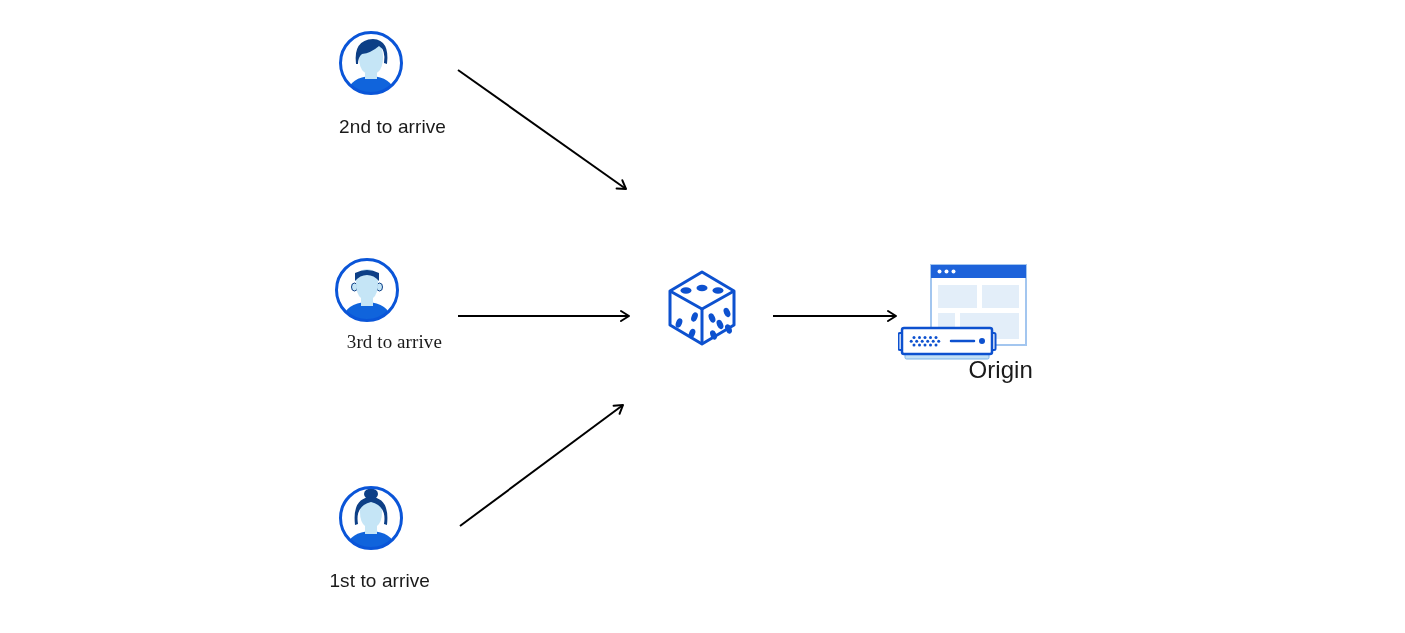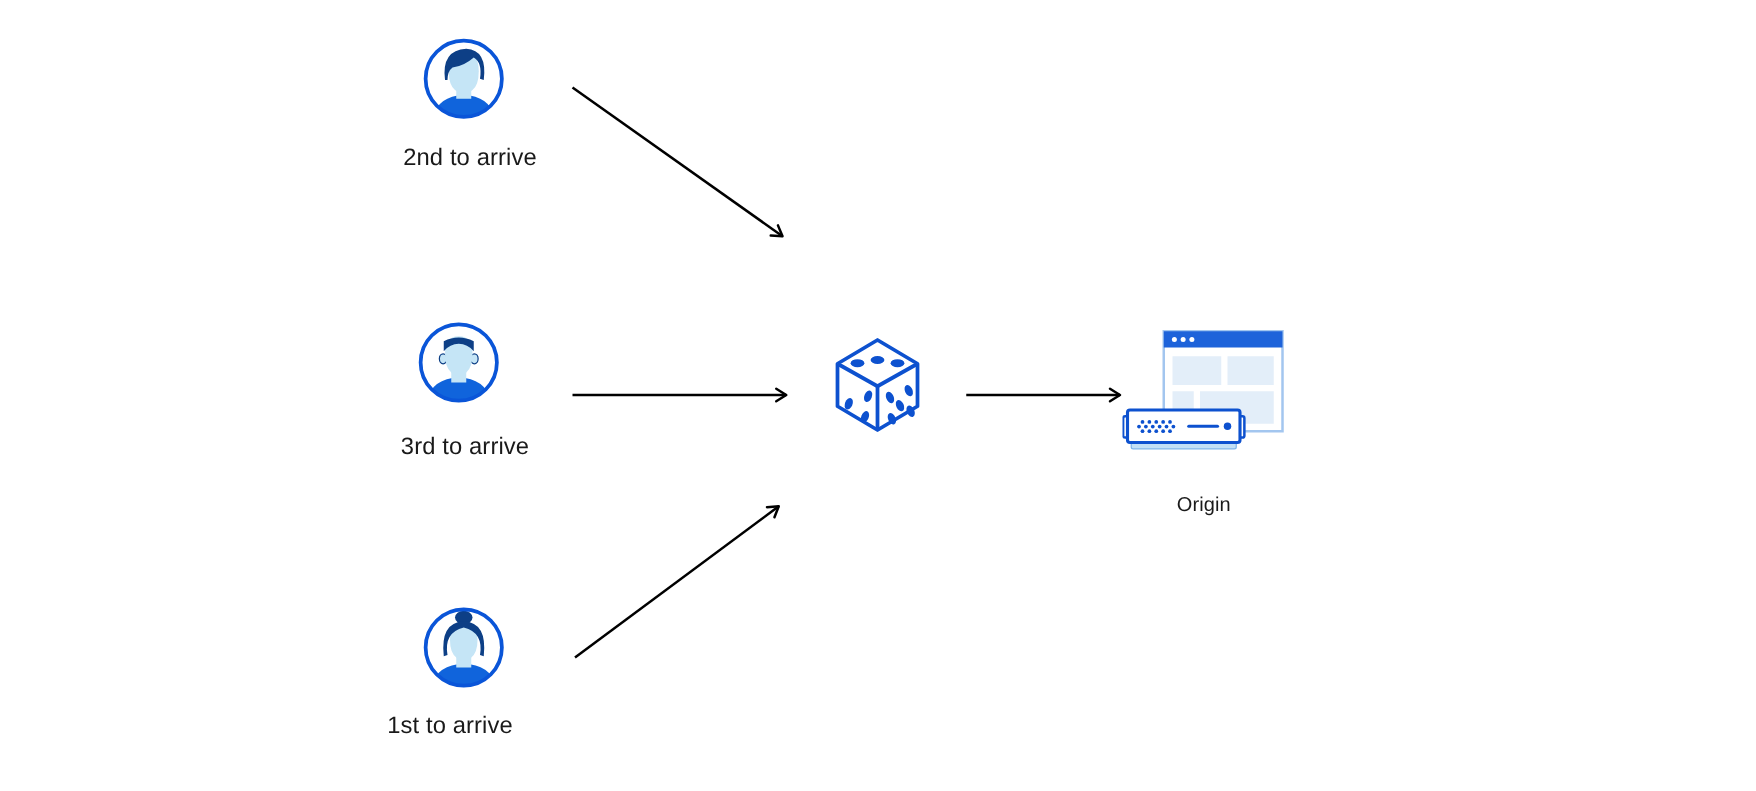--- a/index.html
+++ b/index.html
@@ -8,21 +8,21 @@
     position: relative;
     width: 1405px;
     height: 633px;
     background: #ffffff;
     overflow: hidden;
   }
   .abs { position: absolute; }
   .node-label {
     position: absolute;
     width: 140px;
-    text-align: center;
+    text-align: right;
     font-size: 19px;
     line-height: 20px;
     color: #1a1a1a;
     letter-spacing: 0.1px;
     white-space: nowrap;
   }
   svg { display: block; }
 </style>
 </head>
 <body>
@@ -72,21 +72,21 @@
         <path d="M7,66 Q10,46 33,45 Q56,46 59,66 Z" fill="#1064dc"></path>
         <rect x="27" y="36" width="12" height="13" fill="#c5e5f6"></rect>
         <ellipse cx="20.5" cy="30" rx="3" ry="4" fill="#c5e5f6" stroke="#0d3f86" stroke-width="1"></ellipse>
         <ellipse cx="45.5" cy="30" rx="3" ry="4" fill="#c5e5f6" stroke="#0d3f86" stroke-width="1"></ellipse>
         <path d="M22,26 Q22,12 33,12 Q44,12 44,26 Q44,37 39,41 Q35,44 33,44 Q31,44 27,41 Q22,37 22,26 Z" fill="#c5e5f6"></path>
         <path d="M21,24 L21,16 Q33,10 45,16 L45,24 Q40,18 33,18 Q26,18 21,24 Z" fill="#0d3f86"></path>
       </g>
       <circle cx="33" cy="33" r="30.5" fill="none" stroke="#0a55d8" stroke-width="3"></circle>
     </svg>
   </div>
-  <div class="node-label" style="left:302px; top:348px;">3rd to arrive</div>
+  <div class="node-label" style="left:302px; top:332px;font-family:Liberation Serif, serif;">3rd to arrive</div>
 
   <div class="abs" style="left:338px; top:485px;">
     <svg width="66" height="66" viewBox="0 0 66 66">
       <defs>
           <clipPath id="clipC">
             <circle cx="33" cy="33" r="30"></circle>
           </clipPath>
         </defs>
       <circle cx="33" cy="33" r="30.5" fill="#ffffff"></circle>
       <g clip-path="url(#clipC)">
@@ -163,15 +163,15 @@
             <circle cx="21.5" cy="80.9" r="1.5"></circle>
             <circle cx="27" cy="80.9" r="1.5"></circle>
             <circle cx="32.5" cy="80.9" r="1.5"></circle>
             <circle cx="38" cy="80.9" r="1.5"></circle>
         </g>
         <line x1="53" y1="77" x2="76" y2="77" stroke="#0d51cf" stroke-width="2.5" stroke-linecap="round"></line>
         <circle cx="84" cy="77" r="3" fill="#0d51cf"></circle>
       </g>
     </svg>
   </div>
-  <div class="node-label" style="left:893px; top:395px; font-size:16px;">Origin</div>
+  <div class="node-label" style="left:893px; top:360px; font-size:24px;">Origin</div>
 
 </div>
 
 </body></html>

